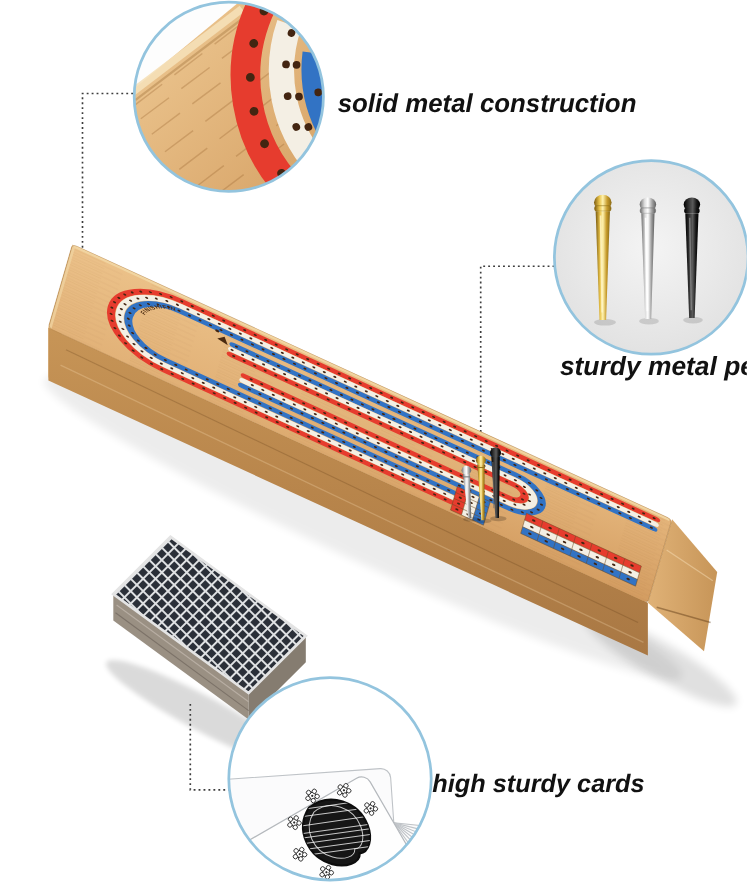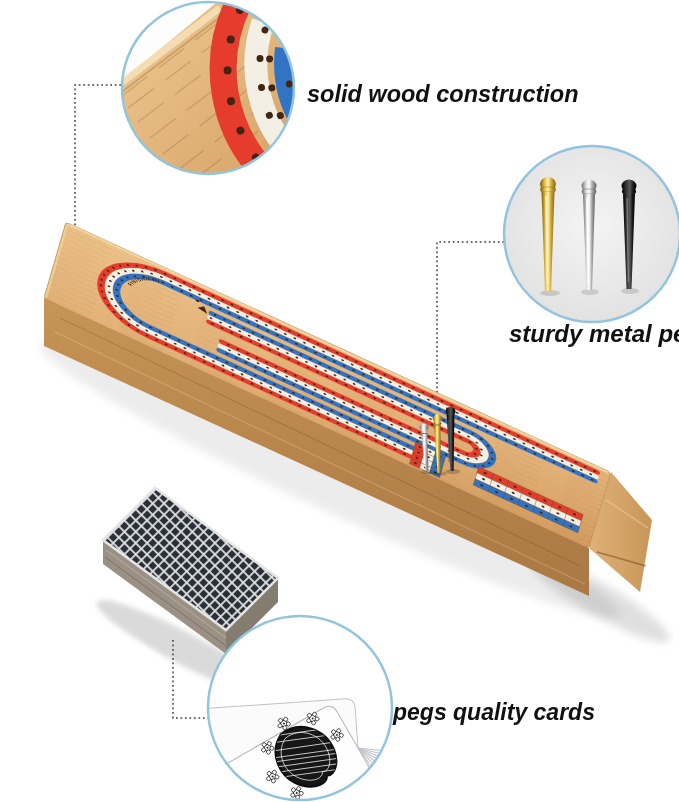--- a/index.html
+++ b/index.html
@@ -411,17 +411,17 @@
             </g>
             <path d="M 0 -26 C 19 -23 27 -2 19 14 C 14 24 5 29 0 24 C -5 29 -14 24 -19 14 C -27 -2 -19 -23 0 -26 Z" fill="none" stroke="#ffffff" stroke-width="0.9" opacity="0.75"></path>
           </g>
         </g>
       </g>
     </g>
     <circle cx="300" cy="708" r="92" class="inset-border"></circle>
   </g>
 </svg>
 
-<div class="callout-label" id="label-wood">solid wood construction</div>
+<div class="callout-label" id="label-wood">solid metal construction</div>
 <div class="callout-label" id="label-pegs">sturdy metal pegs</div>
-<div class="callout-label" id="label-cards">pegs quality cards</div>
+<div class="callout-label" id="label-cards">high sturdy cards</div>
 
 </div>
 
 </body></html>

